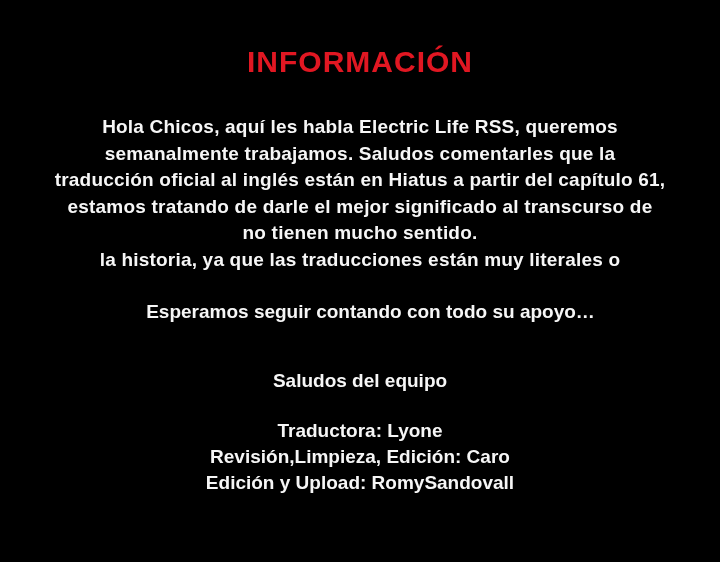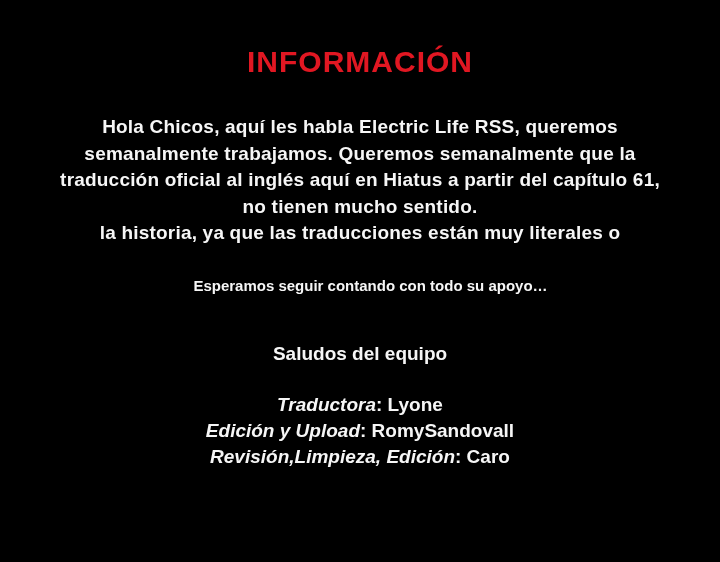--- a/index.html
+++ b/index.html
@@ -30,60 +30,60 @@
     margin-top: 36px;
     font-size: 19px;
     line-height: 26.5px;
     letter-spacing: 0.2px;
   }
   .para-line {
     white-space: nowrap;
   }
   .closing {
     margin-top: 26px;
-    font-size: 15px;
+    font-size: 19px;
     line-height: 26.5px;
     margin-left: 21px;
   }
   .signoff {
     margin-top: 42px;
     font-size: 19px;
     line-height: 26.5px;
   }
   .credits {
     margin-top: 24px;
     font-size: 19px;
     line-height: 26px;
   }
   .credit-label {
-    font-style: italic;
   }
   .credit-rest {
     font-style: normal;
     text-align: right;
   }
 </style>
 </head>
 <body>
 
 <div class="page">
 
   <div class="title">INFORMACIÓN</div>
 
   <div class="paragraph">
     <div class="para-line">Hola Chicos, aquí les habla Electric Life RSS, queremos</div>
-    <div class="para-line">semanalmente trabajamos. Queremos semanalmente que la</div>
-    <div class="para-line">traducción oficial al inglés aquí en Hiatus a partir del capítulo 61,</div>
+    <div class="para-line">semanalmente trabajamos. Saludos comentarles que la</div>
+    <div class="para-line">traducción oficial al inglés están en Hiatus a partir del capítulo 61,</div>
+    <div class="para-line">estamos tratando de darle el mejor significado al transcurso de</div>
     <div class="para-line">no tienen mucho sentido.</div>
     <div class="para-line">la historia, ya que las traducciones están muy literales o</div>
   </div>
 
   <div class="closing">Esperamos seguir contando con todo su apoyo…</div>
 
   <div class="signoff">Saludos del equipo</div>
 
   <div class="credits">
     <div><span class="credit-label">Traductora</span><span class="credit-rest">: Lyone</span></div>
+    <div><span class="credit-label">Revisión,Limpieza, Edición</span><span class="credit-rest">: Caro</span></div>
     <div><span class="credit-label">Edición y Upload</span><span class="credit-rest">: RomySandovall</span></div>
-    <div><span class="credit-label">Revisión,Limpieza, Edición</span><span class="credit-rest">: Caro</span></div>
   </div>
 
 </div>
 
 </body></html>

